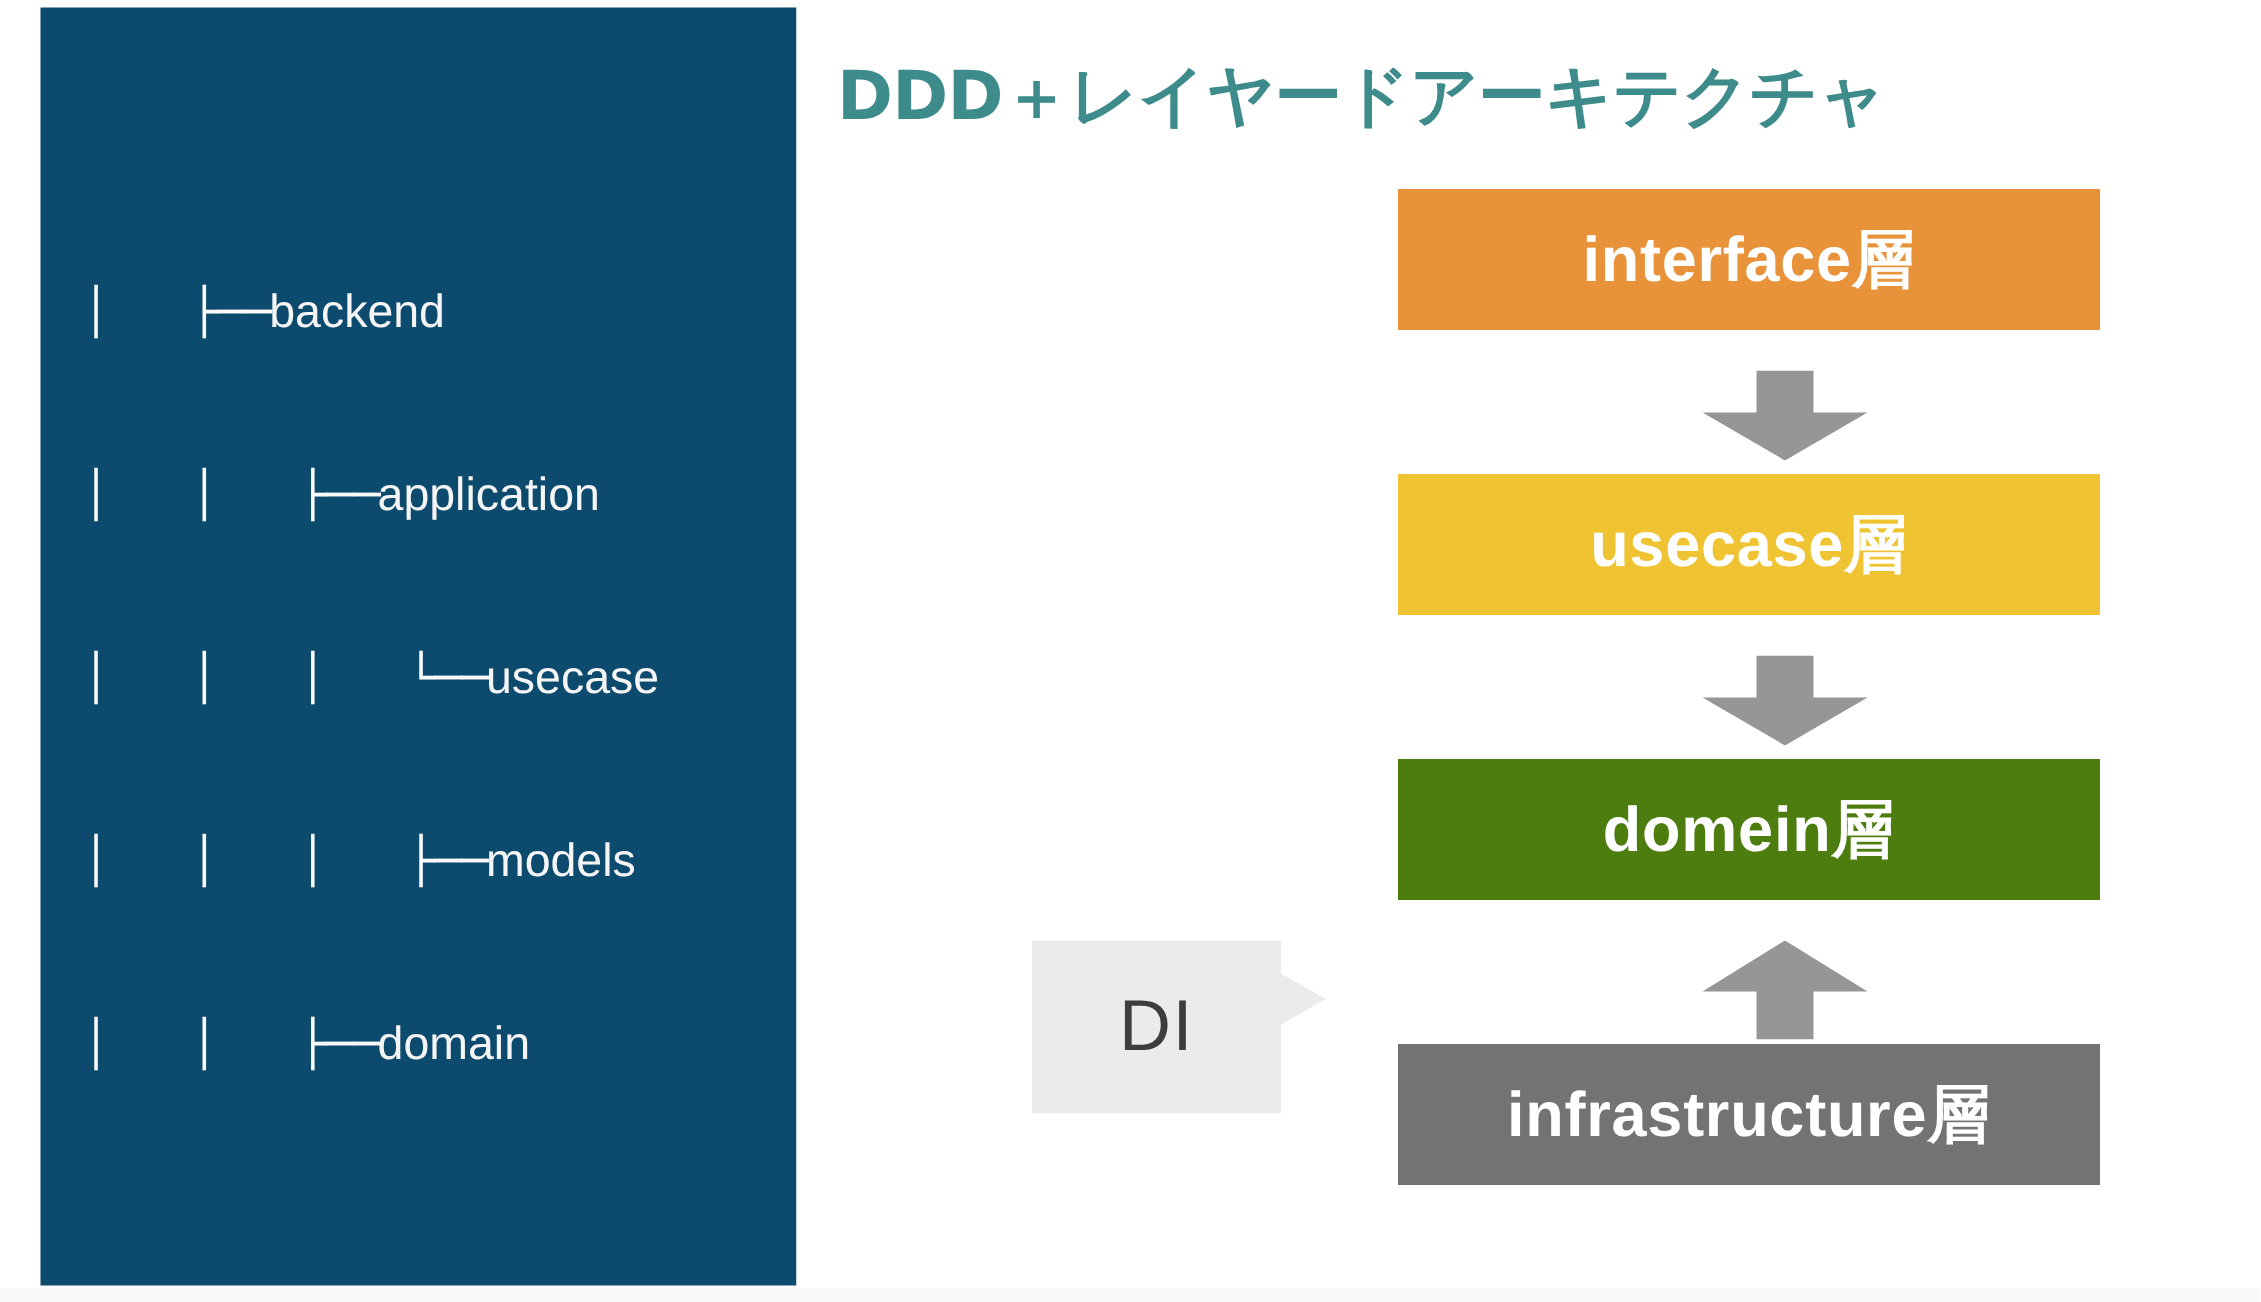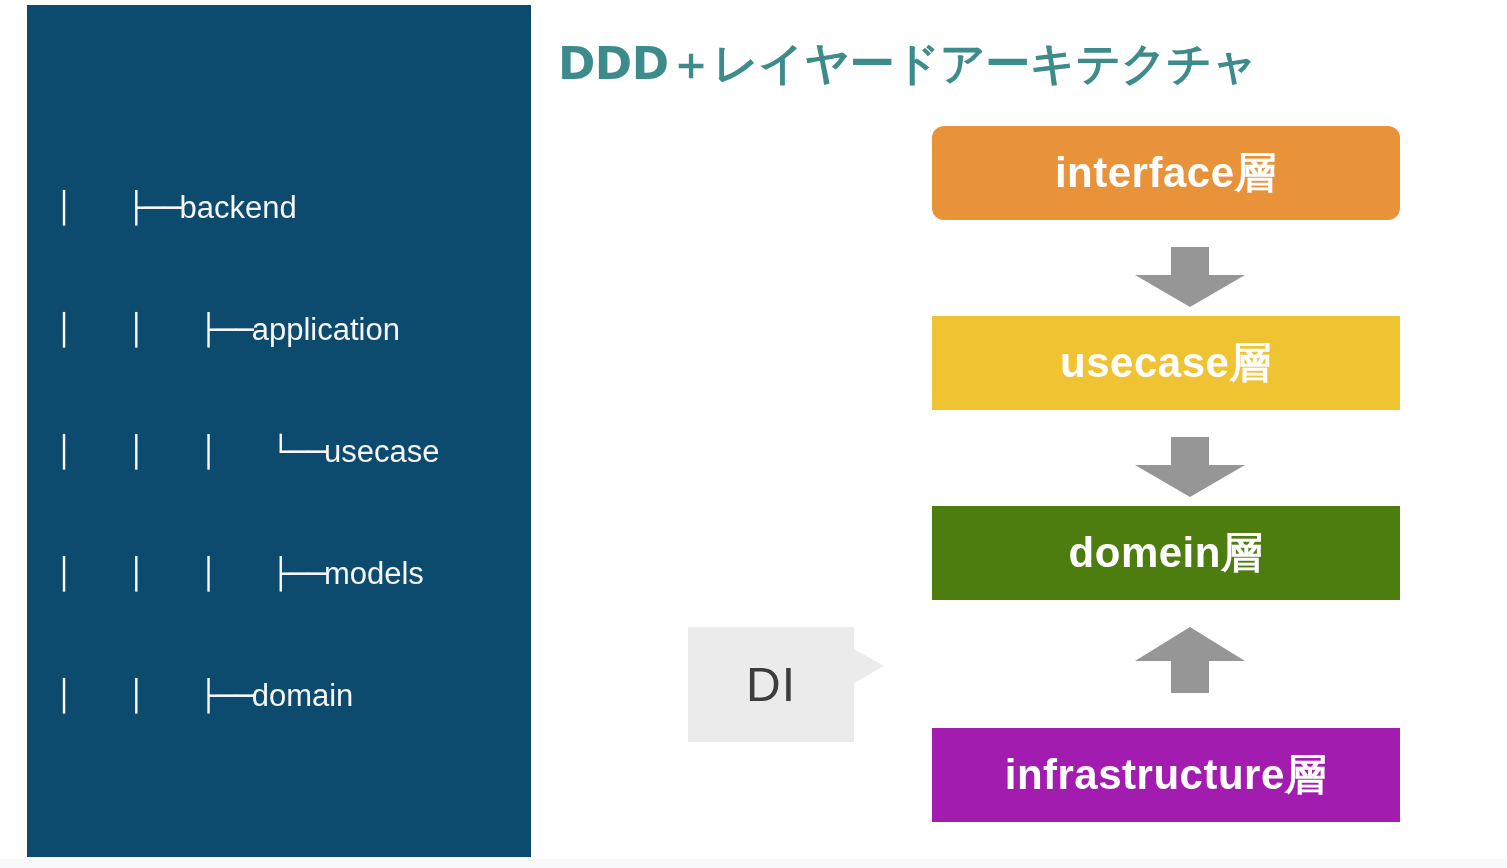--- a/index.html
+++ b/index.html
@@ -108,24 +108,24 @@
   .layer-label {
     font-family: "Liberation Sans", sans-serif;
     font-weight: bold;
     font-size: 42px;
     color: #ffffff;
     line-height: 1;
     letter-spacing: 0.5px;
     white-space: nowrap;
   }
 
-  #layer-interface { top: 121px; background: #e8923a; border-radius: 12px; }
+  #layer-interface { top: 121px; background: #e8923a; }
   #layer-usecase   { top: 311px; background: #efc331; }
   #layer-domain    { top: 501px; background: #4d7c0f; }
-  #layer-infrastructure { top: 691px; background: #a21caf; margin-top: 32px; }
+  #layer-infrastructure { top: 691px; background: #737373; }
 
   
   .arrow {
     position: absolute;
     left: 604px;
     width: 110px;
     height: 60px;
   }
   .arrow-down-1 { top: 242px; }
   .arrow-down-2 { top: 432px; }

